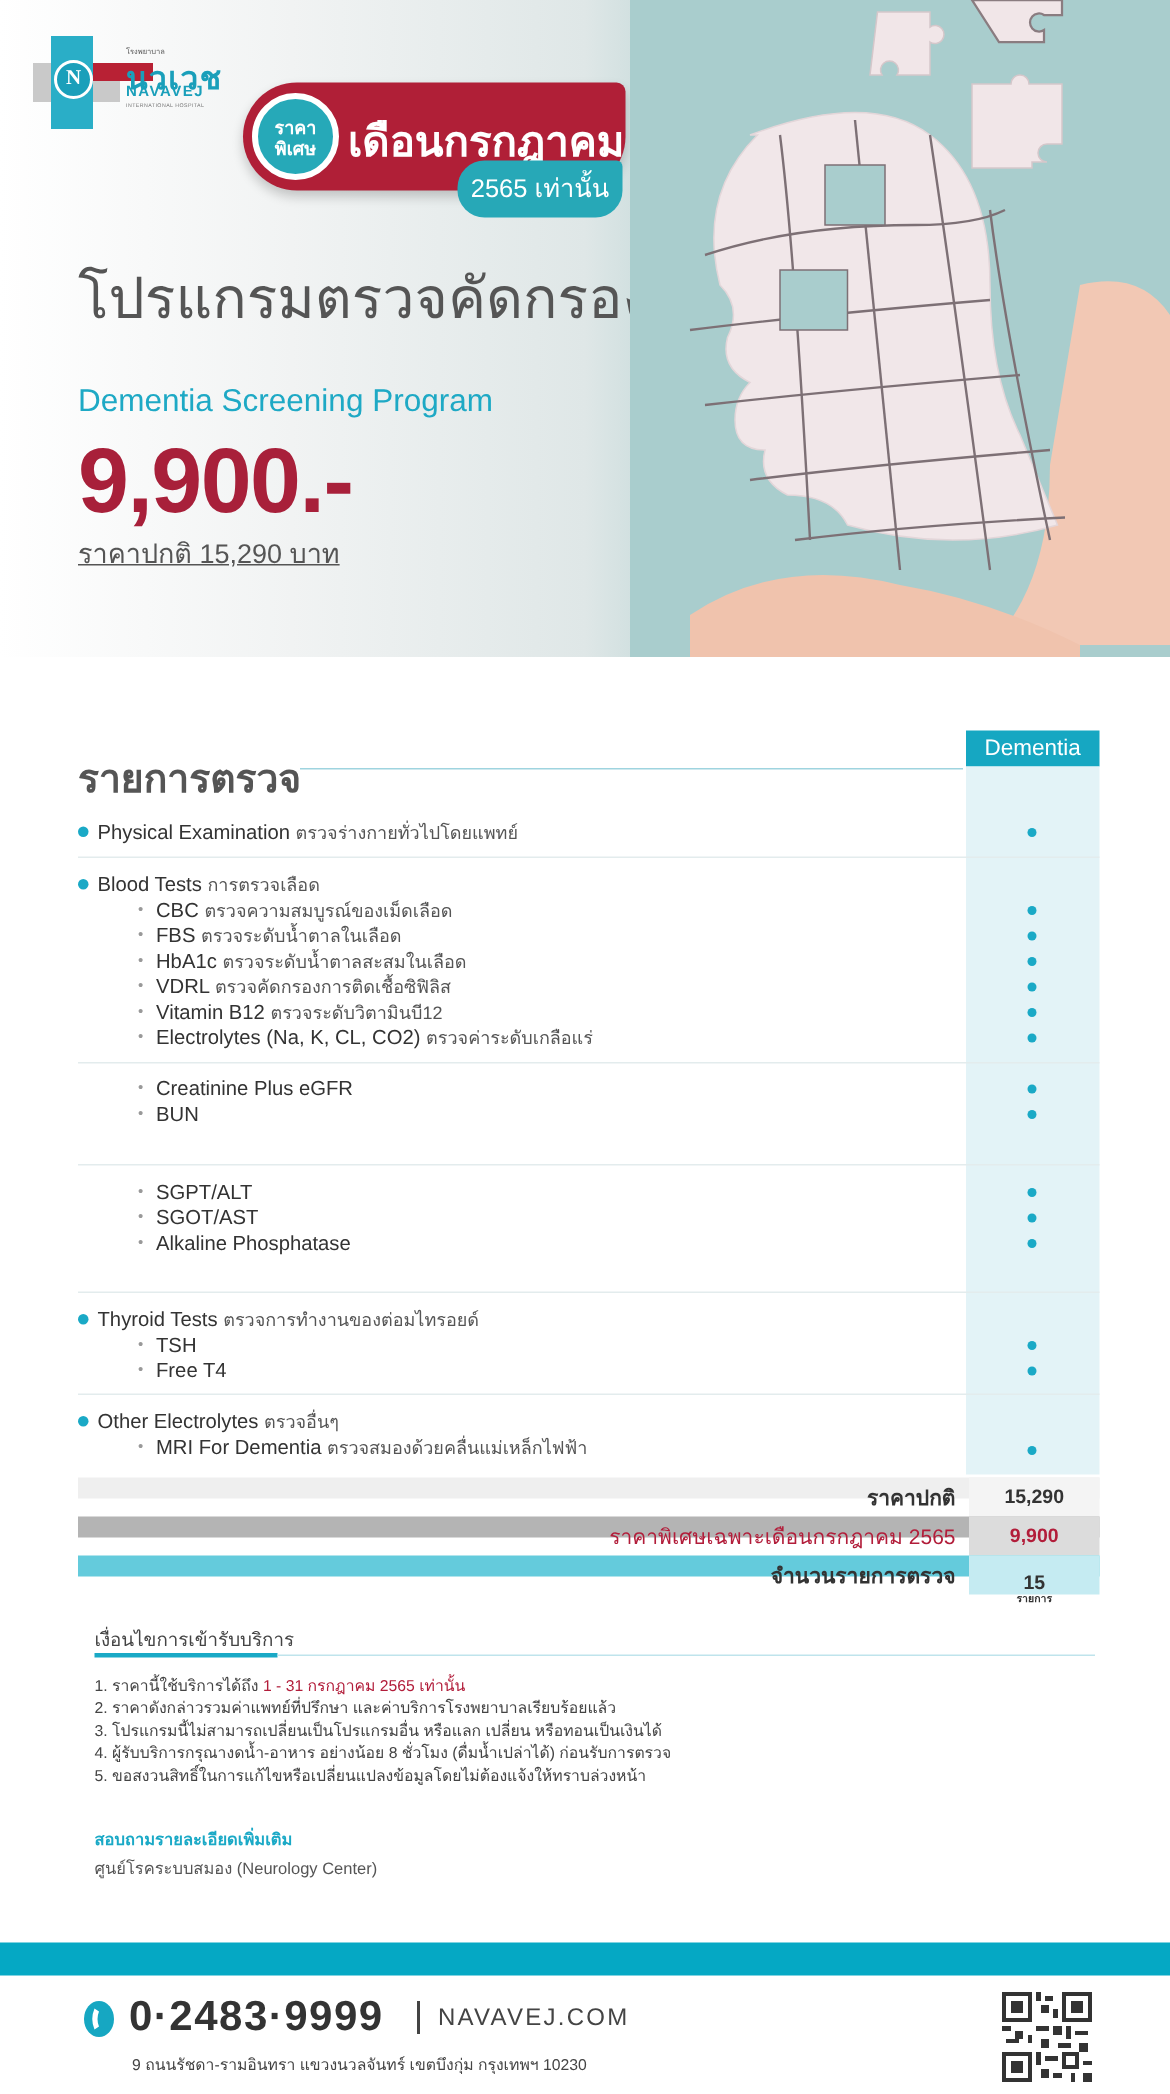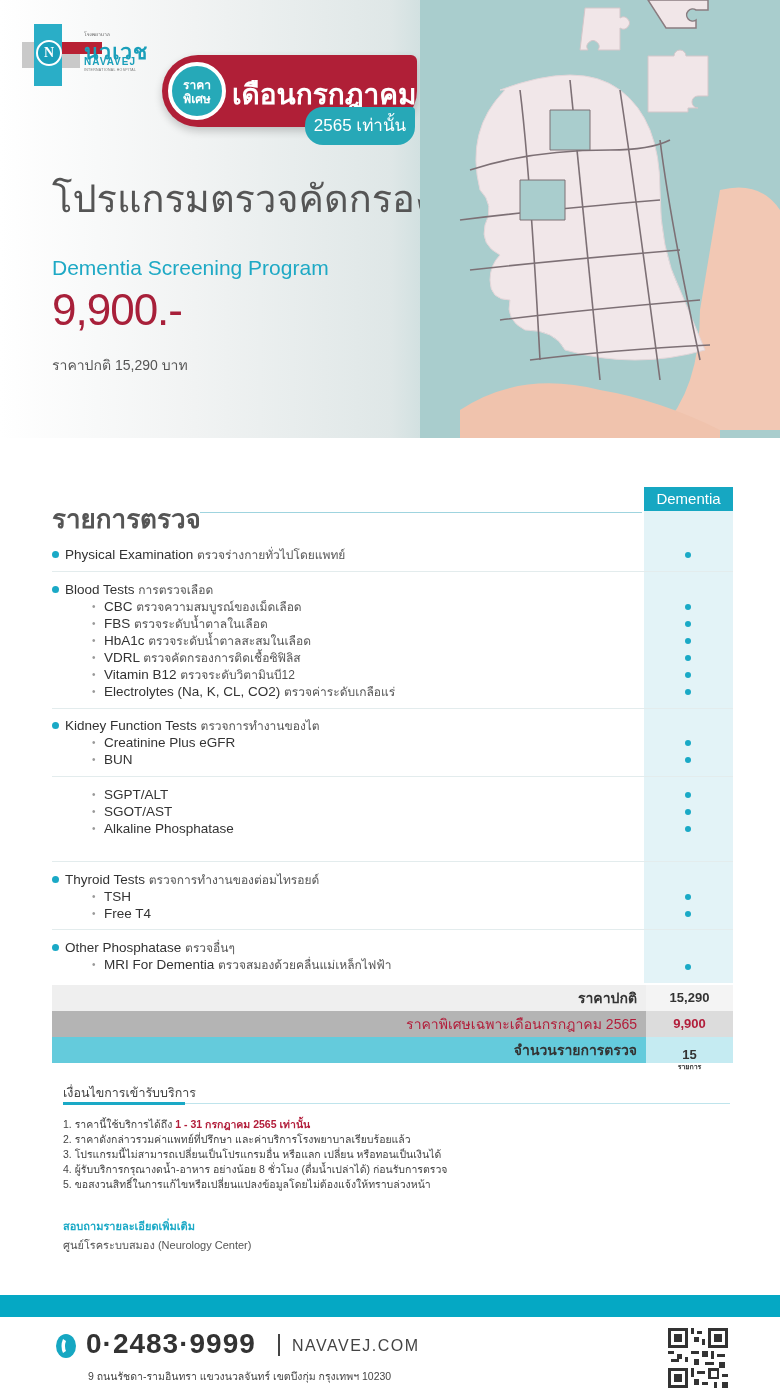--- a/index.html
+++ b/index.html
@@ -18,61 +18,61 @@
   .logo .brand-sub { position: absolute; left: 62px; top: 44px; font-size: 3.5px; color: #777; letter-spacing: 0.3px; }
 
   .promo-banner { position: absolute; left: 162px; top: 55px; width: 255px; height: 72px; background: #b01f37; border-radius: 36px 6px 36px 36px; box-shadow: 0 4px 8px rgba(0,0,0,0.2); }
   .promo-circle { position: absolute; left: 168px; top: 62px; width: 58px; height: 58px; border-radius: 50%; background: #26a9b8; border: 4px solid #fff; color: #fff; text-align: center; font-size: 12px; line-height: 14px; padding-top: 12px; font-weight: bold; }
   .promo-month { position: absolute; left: 232px; top: 72px; font-size: 28px; font-weight: bold; color: #fff; }
   .promo-year { position: absolute; left: 305px; top: 107px; width: 110px; height: 38px; background: #27a8b7; border-radius: 18px 4px 18px 18px; color: #fff; font-size: 17px; text-align: center; line-height: 38px; }
 
   .hero-title1 { position: absolute; left: 52px; top: 168px; font-size: 38px; color: #555; font-weight: normal; }
   .hero-title2 { position: absolute; left: 52px; top: 215px; font-size: 38px; color: #555; }
   .hero-sub { position: absolute; left: 52px; top: 256px; font-size: 21px; color: #1ea9c5; }
-  .hero-price { position: absolute; left: 52px; top: 285px; font-size: 44px; font-weight: normal; color: #a8203a; letter-spacing: -1px; }
-  .hero-normal { position: absolute; left: 52px; top: 354px; font-size: 14px; color: #555; }
+  .hero-price { position: absolute; left: 52px; top: 285px; font-size: 61px; font-weight: bold; color: #a8203a; letter-spacing: -1px; }
+  .hero-normal { position: absolute; left: 52px; top: 354px; font-size: 18px; color: #555; text-decoration: underline; }
 
   .hero-image { position: absolute; left: 420px; top: 0; width: 360px; height: 438px; }
 
   
   .sec-title { position: absolute; left: 52px; top: 498px; font-size: 26px; font-weight: bold; color: #555; }
   .sec-title-line { position: absolute; left: 200px; top: 512px; width: 442px; height: 1px; background: #9fd4df; }
   .col-head { position: absolute; left: 644px; top: 487px; width: 89px; height: 24px; background: #16a7c2; color: #fff; font-size: 15px; text-align: center; line-height: 24px; }
   .col-bg { position: absolute; left: 644px; top: 511px; width: 89px; height: 472px; background: #e3f3f7; }
 
   .group { position: absolute; left: 52px; width: 681px; }
   .group-sep { position: absolute; left: 52px; width: 681px; height: 1px; background: #e3eced; }
   .row { position: relative; height: 17px; line-height: 17px; font-size: 13.5px; color: #333; }
   .row .dot { position: absolute; left: 0; top: 5px; width: 7px; height: 7px; border-radius: 50%; background: #1aa9c6; }
   .row .main-label { position: absolute; left: 13px; top: 0; white-space: nowrap; }
   .row .sub-bullet { position: absolute; left: 40px; top: 0; color: #999; font-size: 10px; }
   .row .sub-label { position: absolute; left: 52px; top: 0; white-space: nowrap; }
   .row .th { font-size: 12px; color: #555; }
   .row .check { position: absolute; left: 633px; top: 6px; width: 6px; height: 6px; border-radius: 50%; background: #1aa9c6; }
 
-  .sum-row { position: absolute; left: 52px; width: 681px; height: 26px; }
+  .sum-row { position: absolute; left: 52px; width: 681px; height: 14px; }
   .sum-row .lab { position: absolute; right: 96px; top: 0; line-height: 26px; font-size: 14px; font-weight: bold; }
   .sum-row .val { position: absolute; left: 594px; top: 0; width: 87px; height: 26px; text-align: center; line-height: 26px; font-size: 13px; font-weight: bold; }
   .sum1 { top: 985px; background: #efefef; }
   .sum1 .lab { color: #333; }
   .sum1 .val { background: #f4f4f4; color: #333; }
   .sum2 { top: 1011px; background: #b4b4b4; }
   .sum2 .lab { color: #b21d3a; font-weight: normal; }
   .sum2 .val { background: #dcdcdc; color: #b21d3a; }
   .sum3 { top: 1037px; background: #64cbdc; }
   .sum3 .lab { color: #333; }
   .sum3 .val { background: #c5ebf2; color: #333; line-height: 12px; padding-top: 12px; }
   .sum3 .val .unit { display: block; font-size: 7px; }
 
   
   .cond-title { position: absolute; left: 63px; top: 1083px; font-size: 12.5px; color: #444; }
   .cond-underline { position: absolute; left: 63px; top: 1102px; width: 122px; height: 3px; background: #1aa9c6; }
   .cond-line { position: absolute; left: 185px; top: 1103px; width: 545px; height: 1px; background: #bfe4ec; }
   .cond-list { position: absolute; left: 63px; top: 1117px; font-size: 10.5px; color: #444; line-height: 15px; }
-  .cond-list .hl { color: #b21d3a; font-weight: bold; }
+  .cond-list .hl { color: #b21d3a; font-weight: normal; }
   .contact-title { position: absolute; left: 63px; top: 1217px; font-size: 11px; color: #1aa9c6; font-weight: bold; }
   .contact-center { position: absolute; left: 63px; top: 1236px; font-size: 11px; color: #555; }
 
   
   .footer-bar { position: absolute; left: 0; top: 1295px; width: 780px; height: 22px; background: #05a8c4; }
   .phone-icon { position: absolute; left: 55px; top: 1333px; width: 22px; height: 26px; }
   .phone-num { position: absolute; left: 86px; top: 1328px; font-size: 28px; color: #333; letter-spacing: 1px; font-weight: bold; text-align: center; }
   .phone-sep { position: absolute; left: 278px; top: 1334px; width: 2px; height: 22px; background: #444; }
   .website { position: absolute; left: 292px; top: 1337px; font-size: 16px; color: #444; letter-spacing: 1.5px; }
   .address { position: absolute; left: 88px; top: 1368px; font-size: 10.5px; color: #444; }
@@ -181,24 +181,20 @@
   <div class="row">
     <span class="sub-bullet">•</span>
     <span class="sub-label"><span>Electrolytes (Na, K, CL, CO2)</span> <span class="th">ตรวจค่าระดับเกลือแร่</span></span>
     <span class="check"></span>
   </div>
 </div>
 <div class="group-sep" style="top:708px;"></div>
 
 <div class="group" style="top:717px;">
   <div class="row">
-    <span class="dot"></span>
-    <span class="main-label"><span>Kidney Function Tests</span> <span class="th">ตรวจการทำงานของไต</span></span>
-  </div>
-  <div class="row">
     <span class="sub-bullet">•</span>
     <span class="sub-label">Creatinine Plus eGFR</span>
     <span class="check"></span>
   </div>
   <div class="row">
     <span class="sub-bullet">•</span>
     <span class="sub-label">BUN</span>
     <span class="check"></span>
   </div>
 </div>
@@ -237,21 +233,21 @@
     <span class="sub-bullet">•</span>
     <span class="sub-label">Free T4</span>
     <span class="check"></span>
   </div>
 </div>
 <div class="group-sep" style="top:929px;"></div>
 
 <div class="group" style="top:939px;">
   <div class="row">
     <span class="dot"></span>
-    <span class="main-label"><span>Other Phosphatase</span> <span class="th">ตรวจอื่นๆ</span></span>
+    <span class="main-label"><span>Other Electrolytes</span> <span class="th">ตรวจอื่นๆ</span></span>
   </div>
   <div class="row">
     <span class="sub-bullet">•</span>
     <span class="sub-label"><span>MRI For Dementia</span> <span class="th">ตรวจสมองด้วยคลื่นแม่เหล็กไฟฟ้า</span></span>
     <span class="check" style="top:8px;"></span>
   </div>
 </div>
 
 <div class="sum-row sum1">
   <span class="lab">ราคาปกติ</span>

